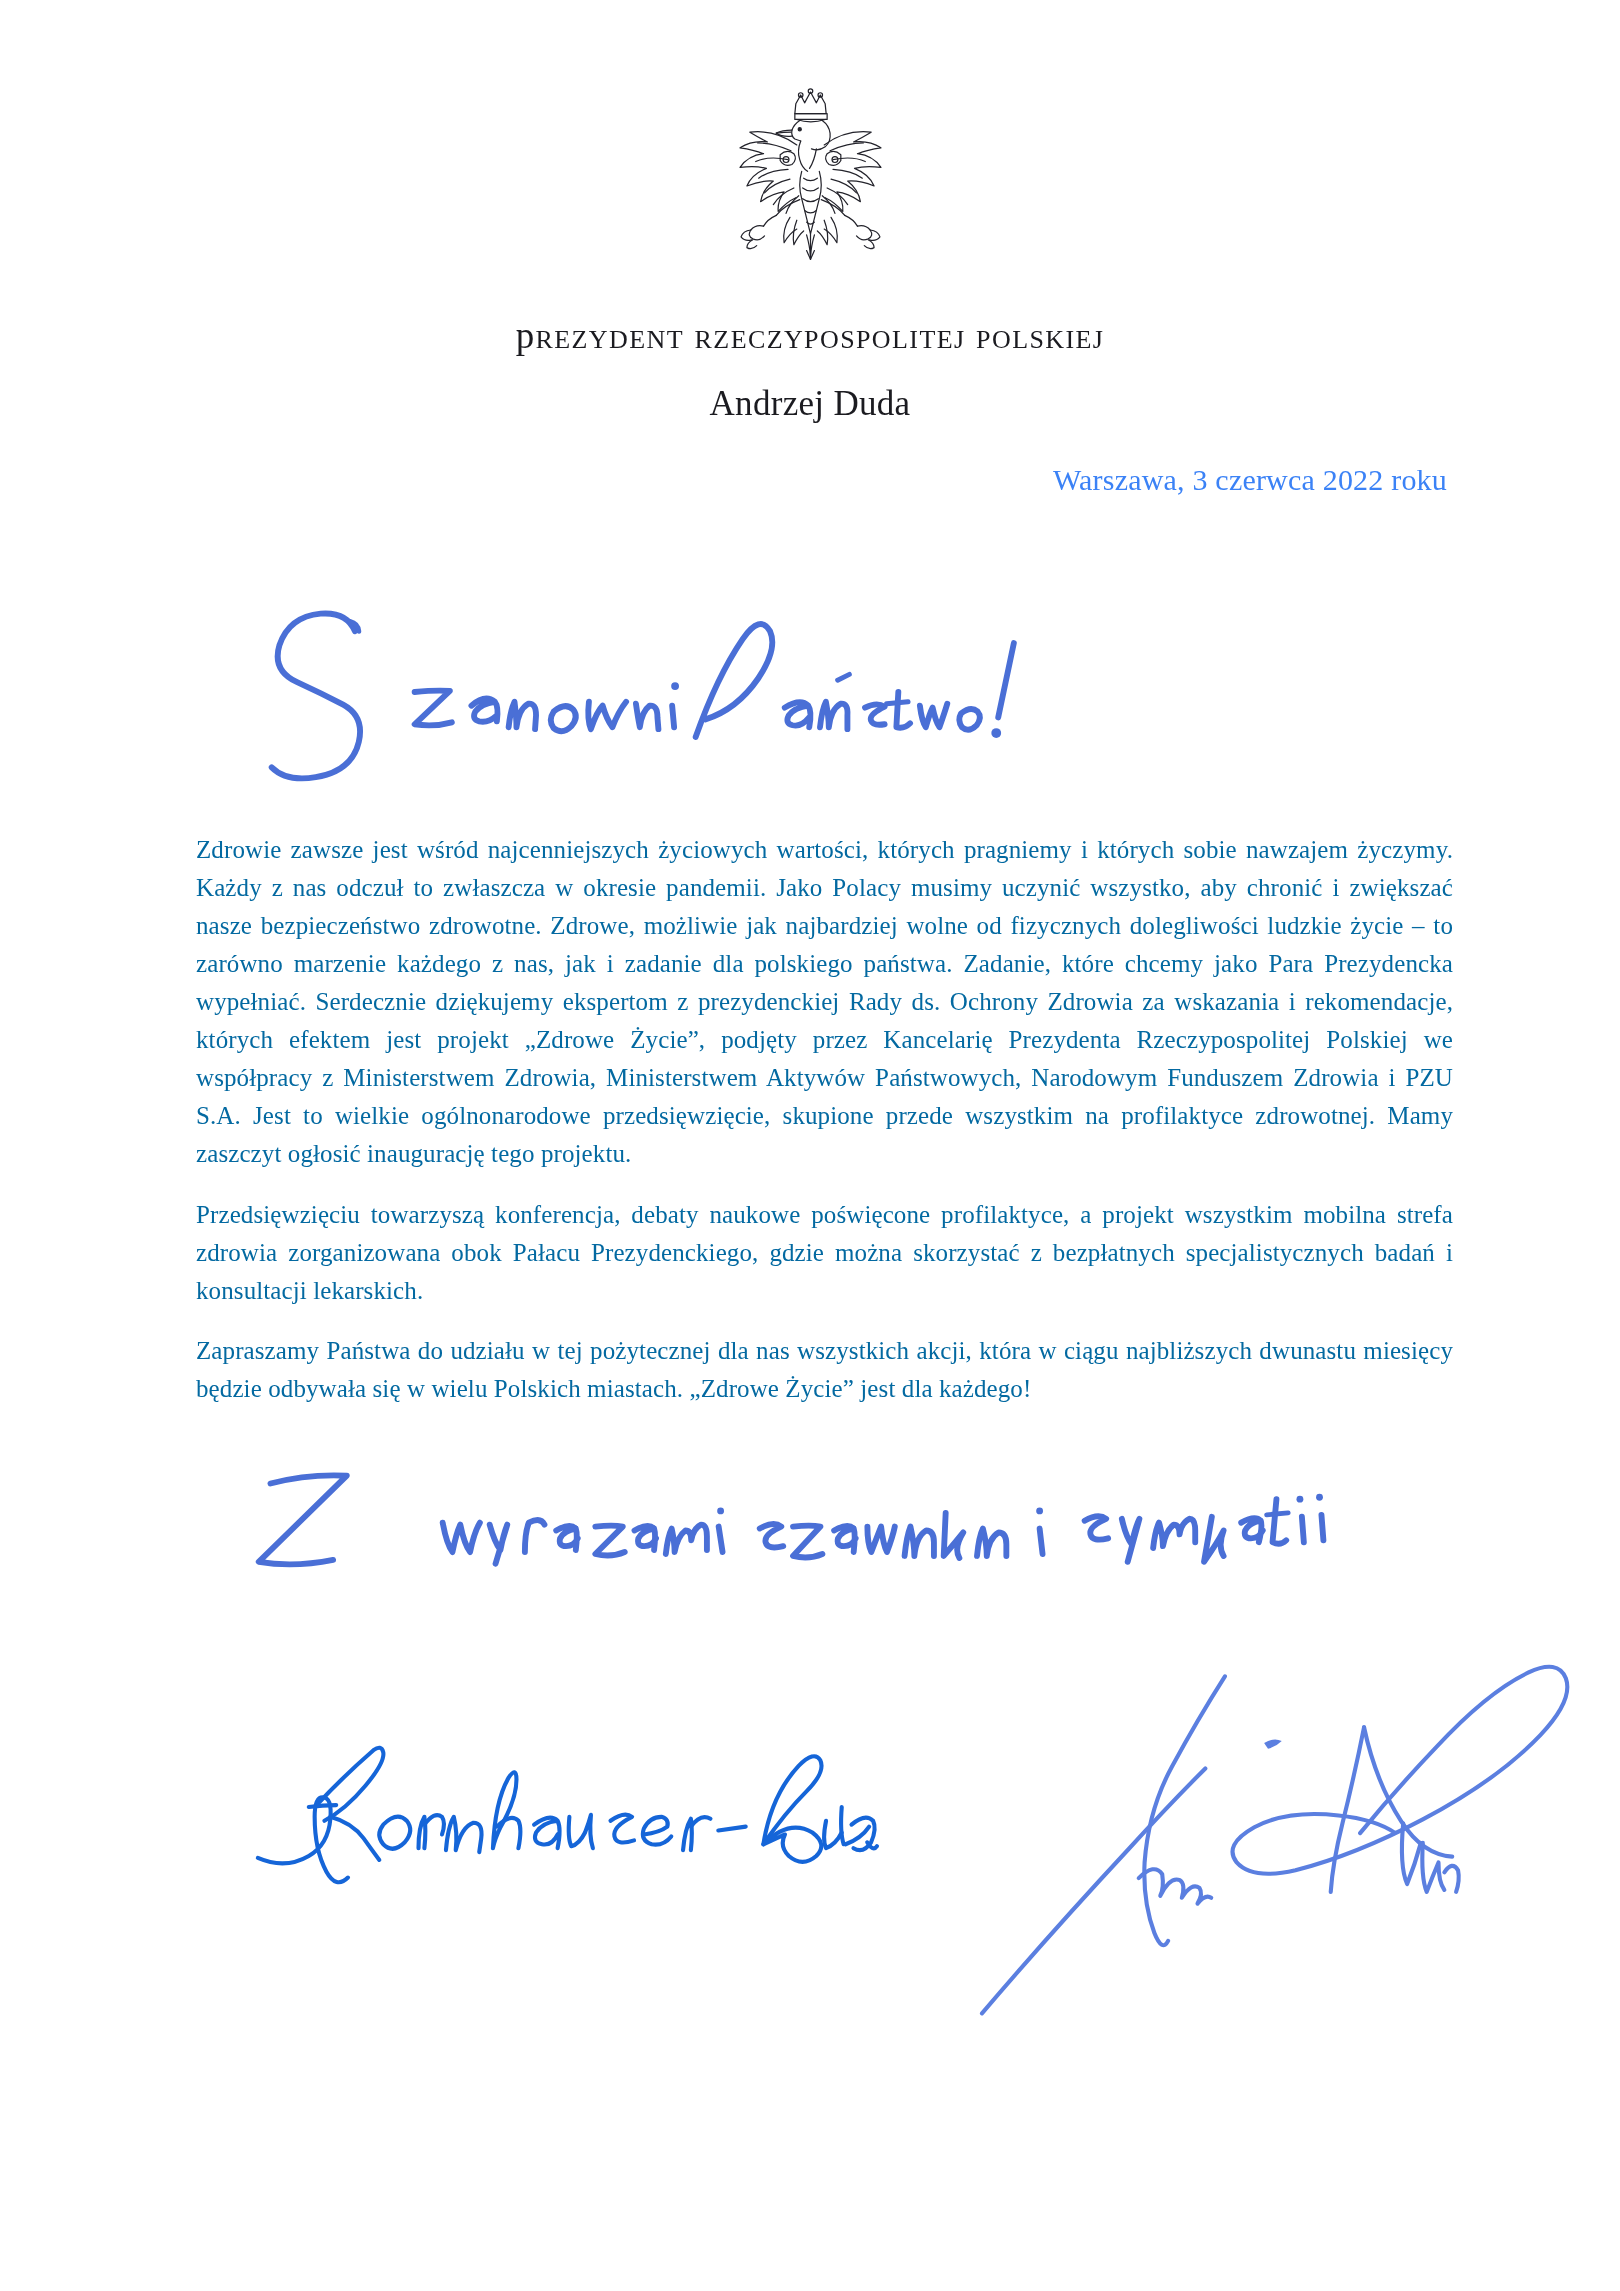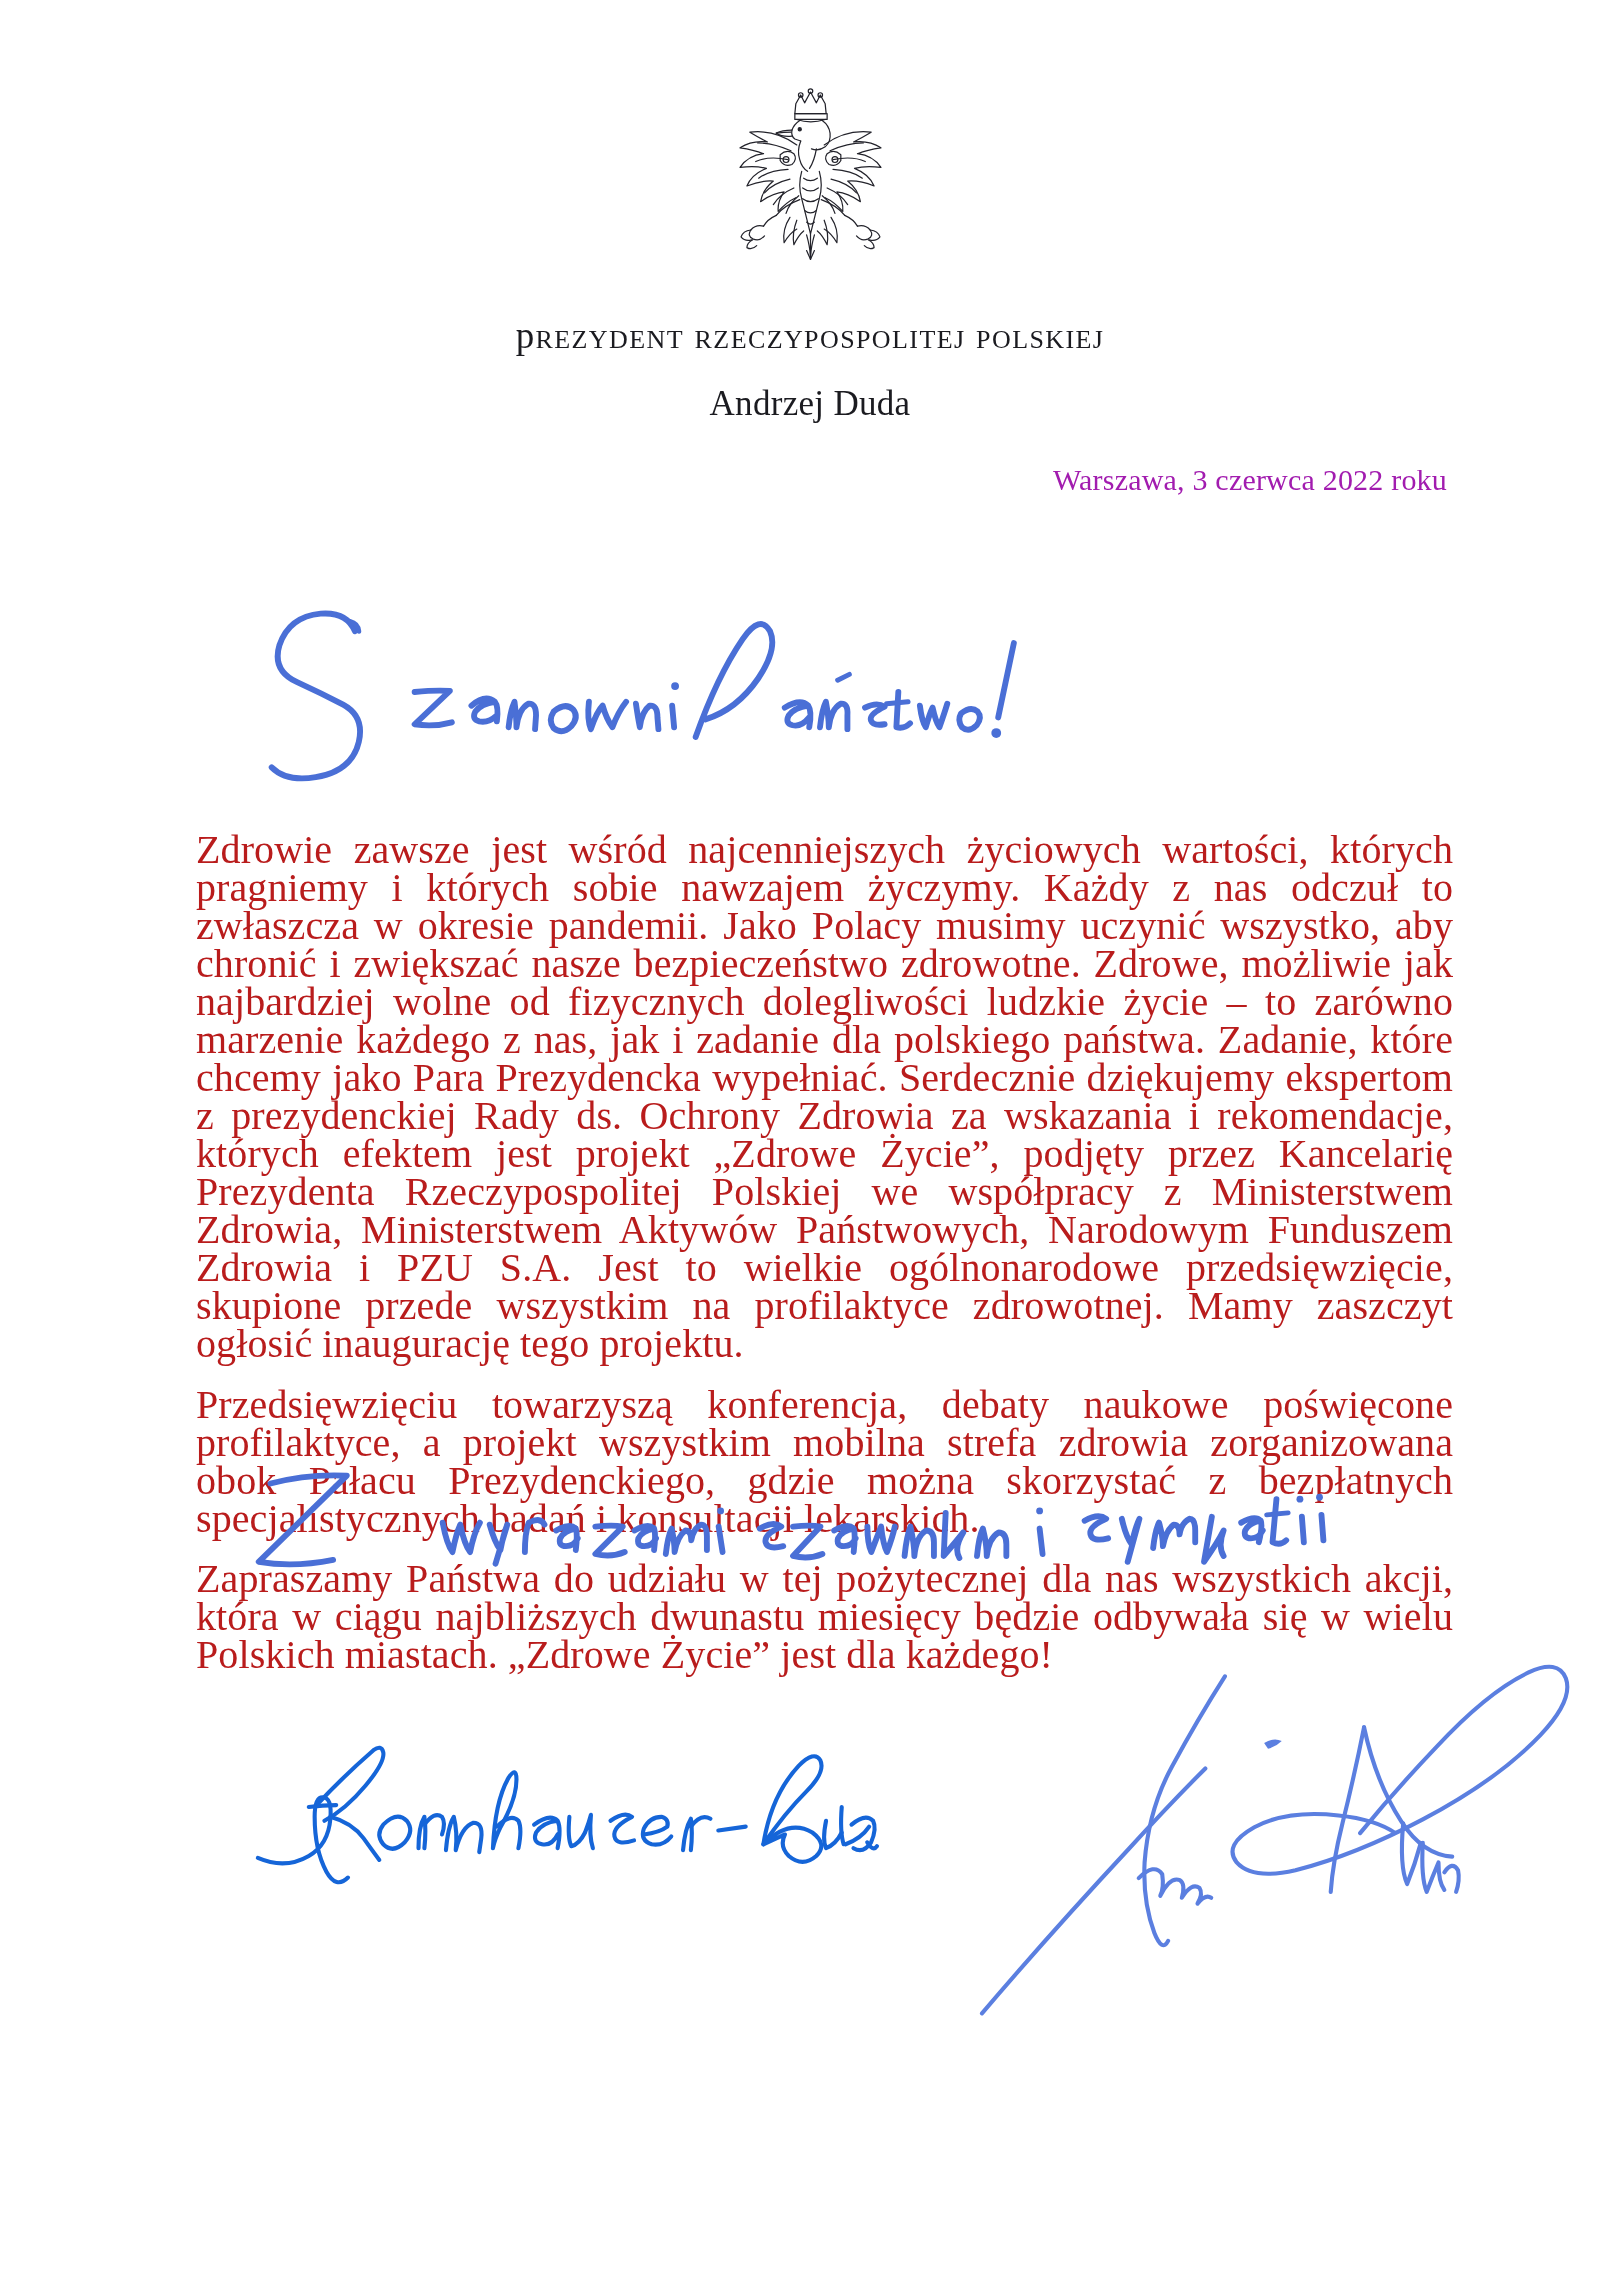--- a/index.html
+++ b/index.html
@@ -56,21 +56,21 @@
     color: #1b1b20;
     letter-spacing: 0.3px;
   }
 
   
   .dateline {
     position: absolute;
     top: 463px;
     right: 173px;
     font-size: 30px;
-    color: #a21caf;
+    color: #3b82f6;
     letter-spacing: 0.2px;
   }
 
   
   .hand {
     position: absolute;
     color: #4a6fd6;
     font-family: "DejaVu Sans", sans-serif;
   }
   .salutation {
@@ -105,25 +105,25 @@
 
   
   .body-text {
     position: absolute;
     top: 831px;
     left: 196px;
     width: 1257px;
   }
   .body-text p {
     margin: 0 0 22.5px 0;
-    font-size: 40px;
+    font-size: 25px;
     line-height: 38px;
     text-align: justify;
     text-justify: inter-word;
-    color: #b91c1c;
+    color: #0369a1;
     letter-spacing: 0.1px;
   }
   .body-text p:last-child { margin-bottom: 0; }
 </style>
 </head>
 <body>
 
 <div class="page">
 
   <div class="emblem-wrap">

